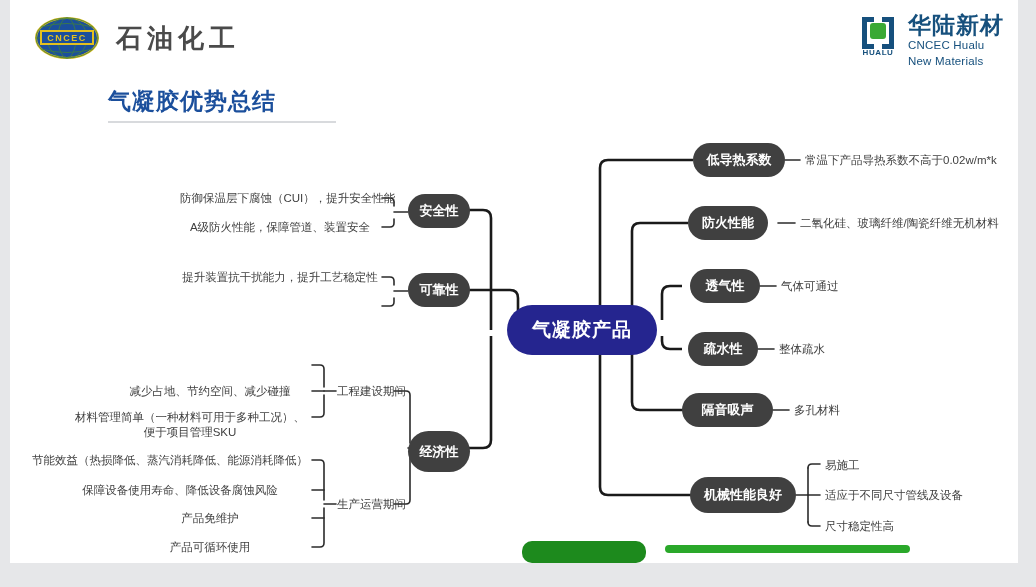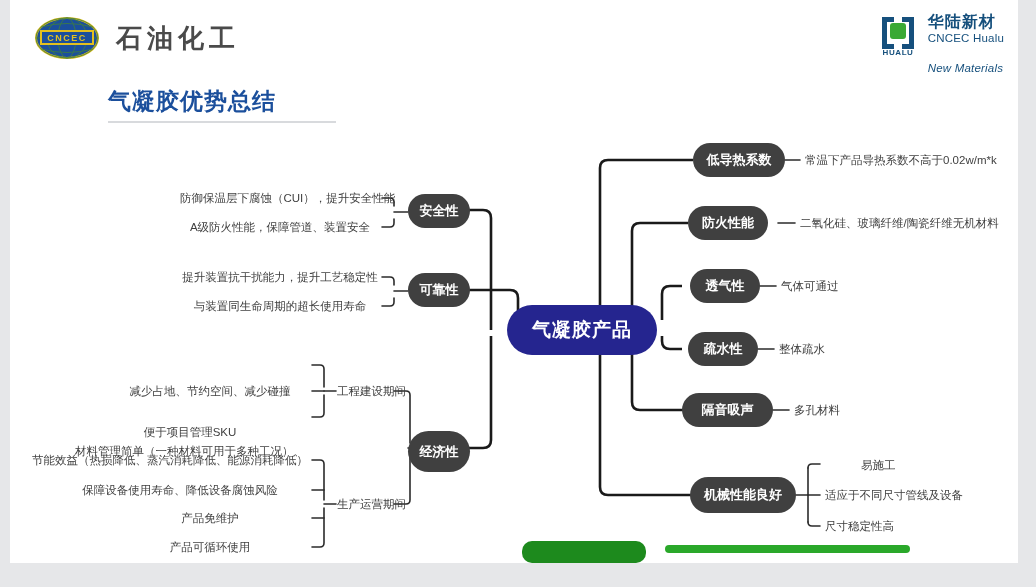--- a/index.html
+++ b/index.html
@@ -33,28 +33,28 @@
     letter-spacing: 5px; white-space: nowrap;
   }
 
   .brand-right {
     position: absolute; right: 14px; top: 14px;
     display: flex; align-items: flex-start; gap: 7px;
   }
   .hualu-mark { width: 46px; height: 44px; display: block; }
   .hualu-text { display: flex; flex-direction: column; line-height: 1; }
   .hualu-cn {
-    font-size: 16px; font-weight: bold; color: #16507d;
+    font-size: 23px; font-weight: bold; color: #16507d;
     letter-spacing: 1px; white-space: nowrap;
   }
   .hualu-en1, .hualu-en2 {
     font-size: 11.5px; color: #16507d; white-space: nowrap;
     letter-spacing: .2px; margin-top: 3px;
   }
-  .hualu-en2 { margin-top: 18px; font-style: italic; }
+  .hualu-en2 { margin-top: 4px; }
 
   
   .slide-title {
     position: absolute; left: 98px; top: 86px;
     font-size: 23px; font-weight: bold; color: #1b4f9c;
     letter-spacing: 1px; white-space: nowrap;
   }
   .title-rule {
     position: absolute; left: 98px; top: 121px;
     width: 228px; height: 2px; background: #d8dadd;
@@ -206,44 +206,43 @@
     <div class="pill pill-green" style="left:398px; top:273px; width:62px; height:34px;">可靠性</div>
     <div class="pill pill-green" style="left:398px; top:431px; width:62px; height:41px;">经济性</div>
 
     <div class="lbl lbl-l lbl-mid" style="left:327px; top:384px;">工程建设期间</div>
     <div class="lbl lbl-l lbl-mid" style="left:327px; top:497px;">生产运营期间</div>
 
     <div class="lbl lbl-r" style="left:170px; top:191px; width:200px;">防御保温层下腐蚀（CUI），提升安全性能</div>
     <div class="lbl lbl-r" style="left:170px; top:220px; width:200px;">A级防火性能，保障管道、装置安全</div>
 
     <div class="lbl lbl-r" style="left:170px; top:270px; width:200px;">提升装置抗干扰能力，提升工艺稳定性</div>
-    <div class="lbl lbl-r" style="left:170px; top:299px; width:200px;">与装置同生命周期的超长使用寿命</div>
 
     <div class="lbl lbl-r" style="left:100px; top:384px; width:200px;">减少占地、节约空间、减少碰撞</div>
-    <div class="lbl lbl-r" style="left:60px; top:410px; width:240px;margin-top:34px;">材料管理简单（一种材料可用于多种工况）、</div>
+    <div class="lbl lbl-r" style="left:60px; top:410px; width:240px;">材料管理简单（一种材料可用于多种工况）、</div>
     <div class="lbl lbl-r" style="left:60px; top:425px; width:240px;">便于项目管理SKU</div>
 
     <div class="lbl lbl-r" style="left:20px; top:453px; width:280px;">节能效益（热损降低、蒸汽消耗降低、能源消耗降低）</div>
     <div class="lbl lbl-r" style="left:40px; top:483px; width:260px;">保障设备使用寿命、降低设备腐蚀风险</div>
     <div class="lbl lbl-r" style="left:100px; top:511px; width:200px;">产品免维护</div>
     <div class="lbl lbl-r" style="left:100px; top:540px; width:200px;">产品可循环使用</div>
 
     <div class="pill pill-green" style="left:683px; top:143px; width:92px; height:34px;">低导热系数</div>
     <div class="pill pill-green" style="left:678px; top:206px; width:80px; height:34px;">防火性能</div>
     <div class="pill pill-green" style="left:680px; top:269px; width:70px; height:34px;">透气性</div>
     <div class="pill pill-green" style="left:678px; top:332px; width:70px; height:34px;">疏水性</div>
     <div class="pill pill-green" style="left:672px; top:393px; width:91px; height:34px;">隔音吸声</div>
     <div class="pill pill-green" style="left:680px; top:477px; width:106px; height:36px;">机械性能良好</div>
 
     <div class="lbl lbl-l" style="left:795px; top:153px;">常温下产品导热系数不高于0.02w/m*k</div>
     <div class="lbl lbl-l" style="left:790px; top:216px;">二氧化硅、玻璃纤维/陶瓷纤维无机材料</div>
     <div class="lbl lbl-l" style="left:771px; top:279px;">气体可通过</div>
     <div class="lbl lbl-l" style="left:769px; top:342px;">整体疏水</div>
     <div class="lbl lbl-l" style="left:784px; top:403px;">多孔材料</div>
-    <div class="lbl lbl-l" style="left:815px; top:458px;margin-left:36px;">易施工</div>
+    <div class="lbl lbl-l" style="left:815px; top:458px;">易施工</div>
     <div class="lbl lbl-l" style="left:815px; top:488px;">适应于不同尺寸管线及设备</div>
     <div class="lbl lbl-l" style="left:815px; top:519px;">尺寸稳定性高</div>
 
     <div class="clip-box" style="left:512px; top:541px; width:124px; height:22px;"></div>
     <div class="clip-bar" style="left:655px; top:545px; width:245px; height:8px;"></div>
   </div>
 </div>
 
 <div class="page-bottom"></div>
 

